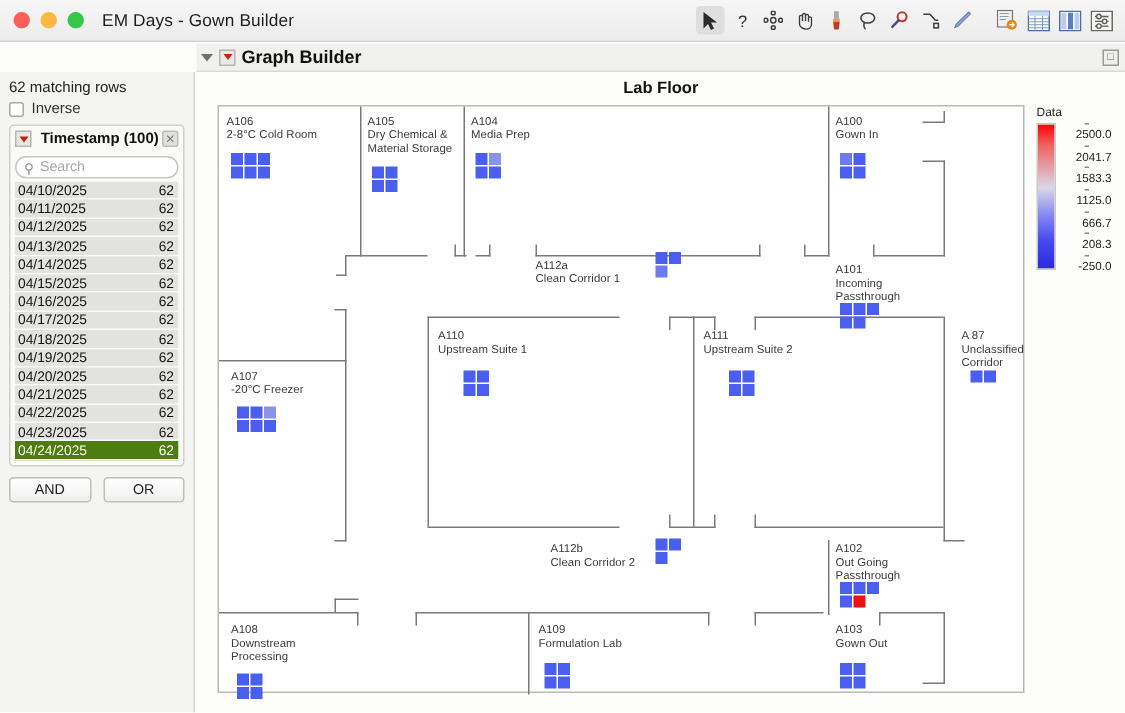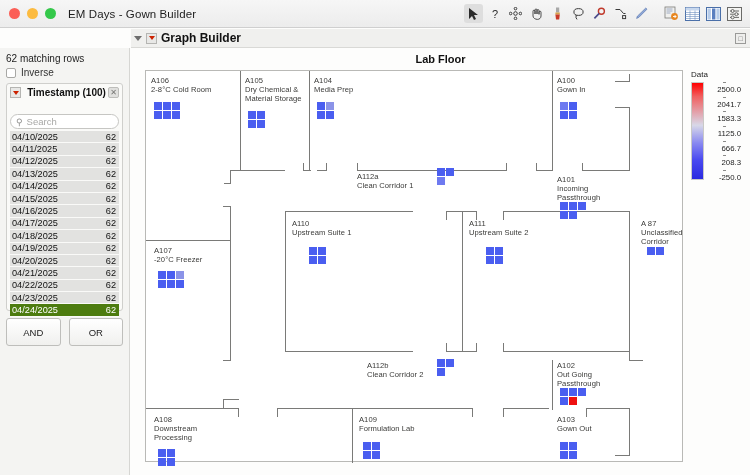--- a/index.html
+++ b/index.html
@@ -86,21 +86,21 @@
   .inverse-row { display: flex; align-items: center; gap: 5px; margin-bottom: 5px; }
   .cbx {
     width: 10px; height: 10px; border: 1px solid #a8a8a5; border-radius: 2px; background: #fff;
   }
   .inverse-lbl { font-size: 10px; color: #333; }
 
   .filtbox {
     border: 1px solid #cfcfcc; border-radius: 3px; background: #fafaf8;
     padding: 3px; height: 228px;
   }
-  .filt-head { display: flex; align-items: flex-start; margin-bottom: 16px; }
+  .filt-head { display: flex; align-items: flex-start; margin-bottom: 6px; }
   .filt-title {
     font-size: 10px; font-weight: bold; color: #111; flex: 1; text-align: center;
   }
   .filt-x {
     width: 11px; height: 11px; background: #e0e0de; border: 1px solid #bdbdba;
     border-radius: 2px; font-size: 8px; color: #767674;
     display: flex; align-items: center; justify-content: center;
   }
   .searchbar {
     display: flex; align-items: center; gap: 4px; height: 15px;
@@ -113,21 +113,21 @@
   .datelist { height: 186px; overflow: hidden; }
   .drow {
     display: flex; justify-content: space-between; align-items: center;
     height: 12.4px; background: #e2e2e0; padding: 0 3px 0 2px;
     font-size: 9.2px; color: #111; border-bottom: 1px solid #fafaf8;
   }
   .drow.sel { background: #4d7c0f; color: #ffffff; }
 
   .logic-row { display: flex; gap: 8px; margin-top: 7px; }
   .lbtn {
-    flex: 1; height: 28px; border: 1px solid #bebebb; border-radius: 3px;
+    flex: 1; height: 17px; border: 1px solid #bebebb; border-radius: 3px;
     background: linear-gradient(#ffffff, #f0f0ee);
     font-size: 9.5px; color: #222; display: flex; align-items: center; justify-content: center;
   }
 
   
   .graph-area {
     position: absolute; left: 131px; top: 48px; width: 619px; height: 427px;
     background: #fdfdfc;
   }
   .graph-title {

